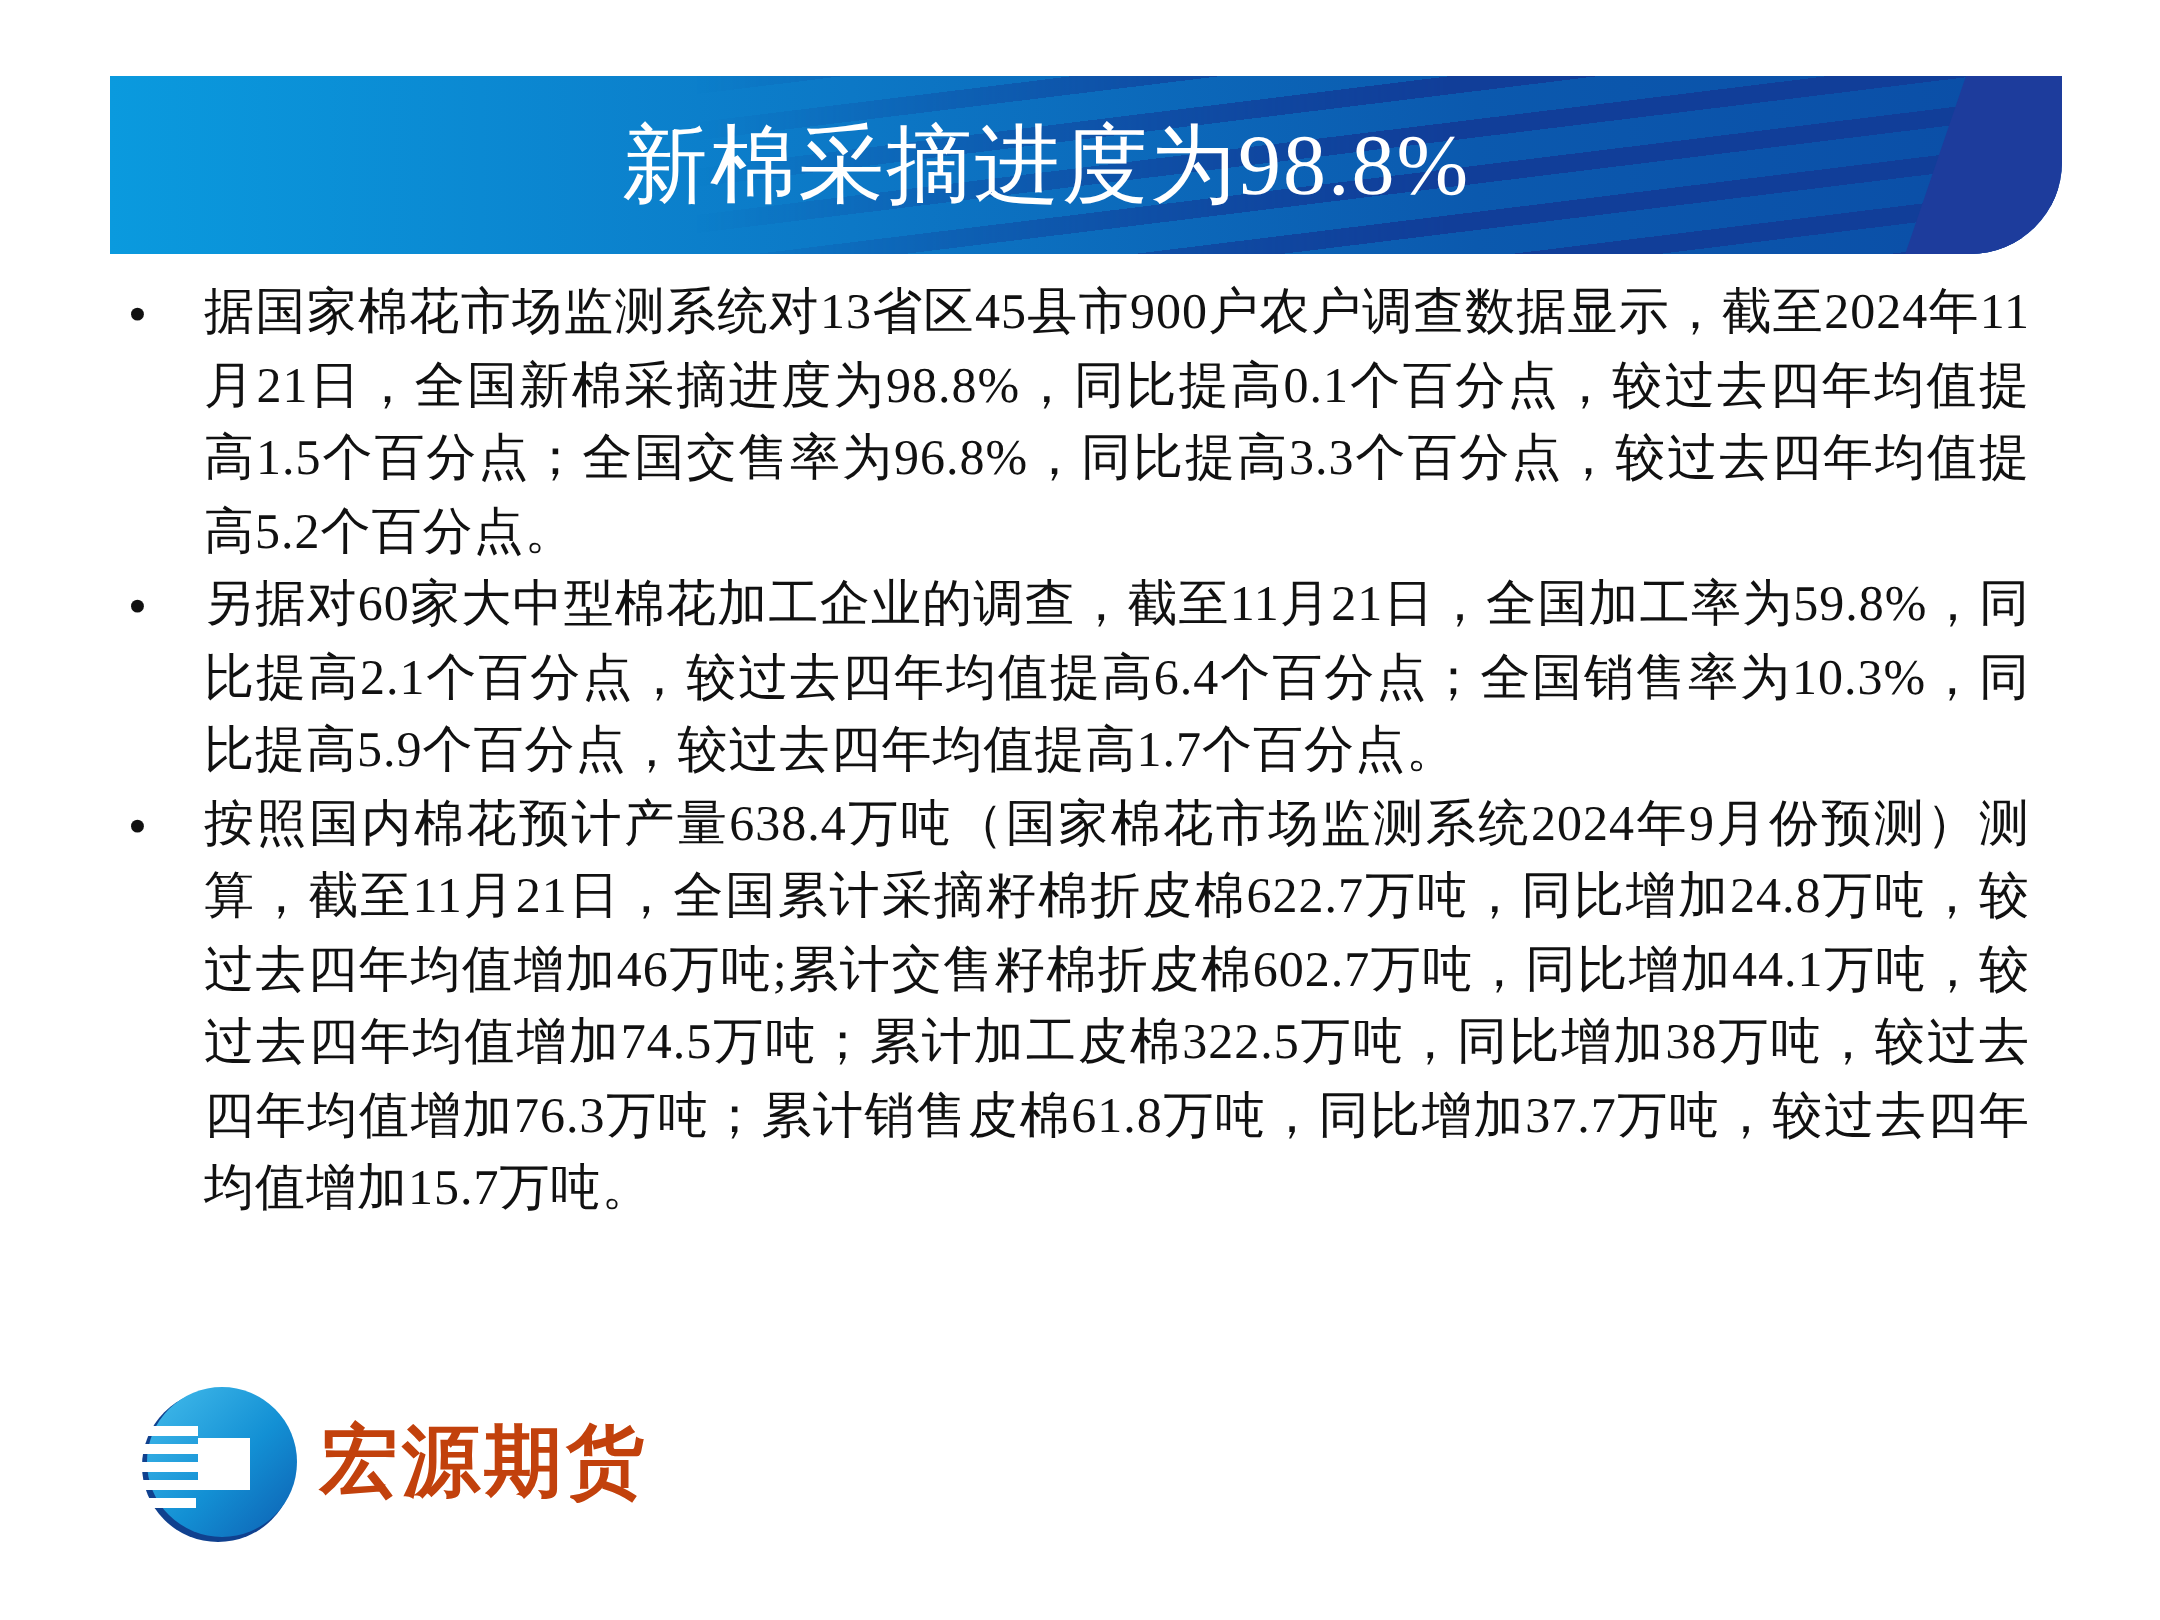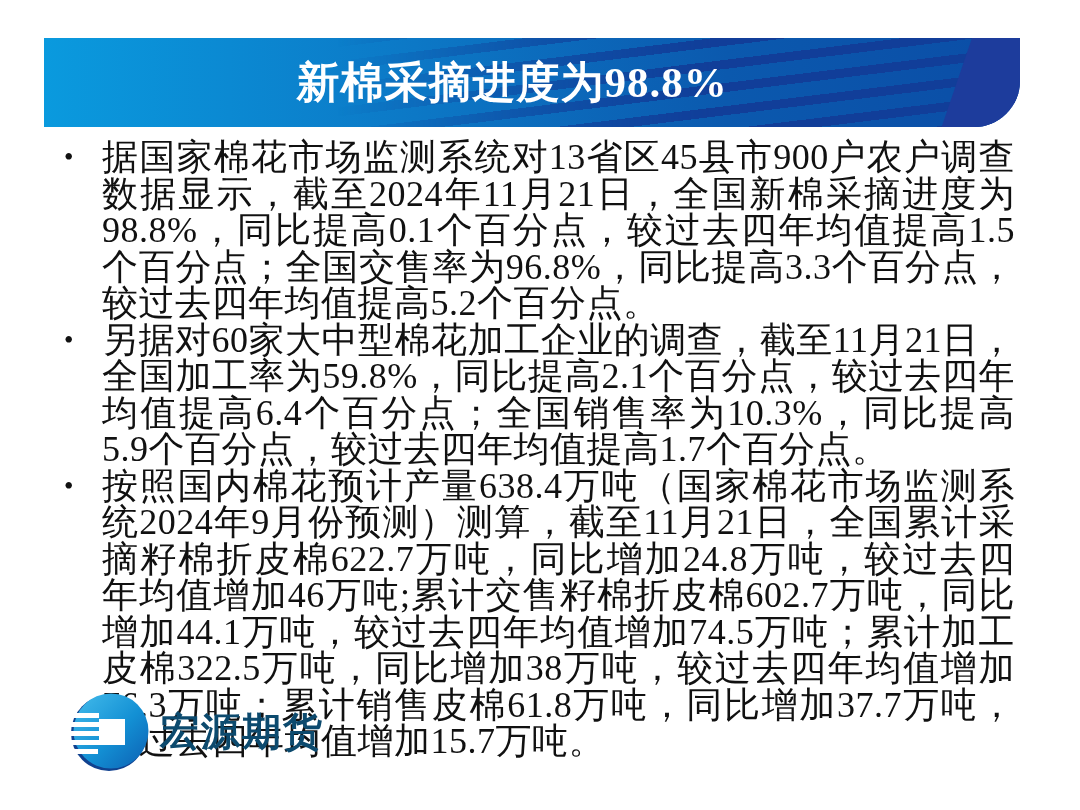--- a/index.html
+++ b/index.html
@@ -7,26 +7,25 @@
     position:relative;
     width:1080px; height:810px;
     background:#ffffff;
     overflow:hidden;
     font-family:"Liberation Serif","DejaVu Serif",serif;
   }
 
   
   .banner {
     position:absolute;
-    left:44px; top:38px;
+    left:55px; top:38px;
     width:976px; height:89px;
     border-radius:0 0 46px 0;
     overflow:hidden;
     background:linear-gradient(90deg,#0a9ade 0%,#0c78c6 38%,#0b59ae 70%,#0b4da6 100%);
-    font-weight:bold;
   }
   .banner-stripes {
     position:absolute; top:0; bottom:0; left:30%; right:0;
     background:repeating-linear-gradient(173deg,
       #113e99 0px, #113e99 9px,
       rgba(0,0,0,0) 9px, rgba(0,0,0,0) 23px);
     -webkit-mask-image:linear-gradient(90deg, transparent 0%, #000 55%);
     mask-image:linear-gradient(90deg, transparent 0%, #000 55%);
   }
   .banner-cap {
@@ -52,35 +51,35 @@
   }
   .bullet-row { display:flex; align-items:flex-start; }
   .bullet-marker {
     flex:0 0 38px;
     font-size:27px;
     line-height:36.5px;
     padding-left:2px;
   }
   .bullet-text {
     flex:1;
-    font-size:36px;
+    font-size:25px;
     line-height:36.5px;
     text-align:justify;
     letter-spacing:0.5px;
   }
 
   
   .logo {
     position:absolute; left:68px; top:690px;
     display:flex; align-items:center;
   }
   .logo-emblem { width:84px; height:84px; flex:0 0 auto; }
   .logo-names { margin-left:8px; display:flex; flex-direction:column; }
   .logo-cn {
-    font-size:39px; font-weight:bold; color:#0c4a6e;
+    font-size:39px; font-weight:bold; color:#c2410c;
     letter-spacing:2px; line-height:44px;
     font-family:"Liberation Sans","DejaVu Sans",sans-serif;
   }
   .logo-en {
     font-size:15px; font-weight:bold; color:#1e5fc0;
     letter-spacing:2.6px; line-height:18px;
     font-family:"Liberation Sans","DejaVu Sans",sans-serif;
   }
 </style>
 </head>

